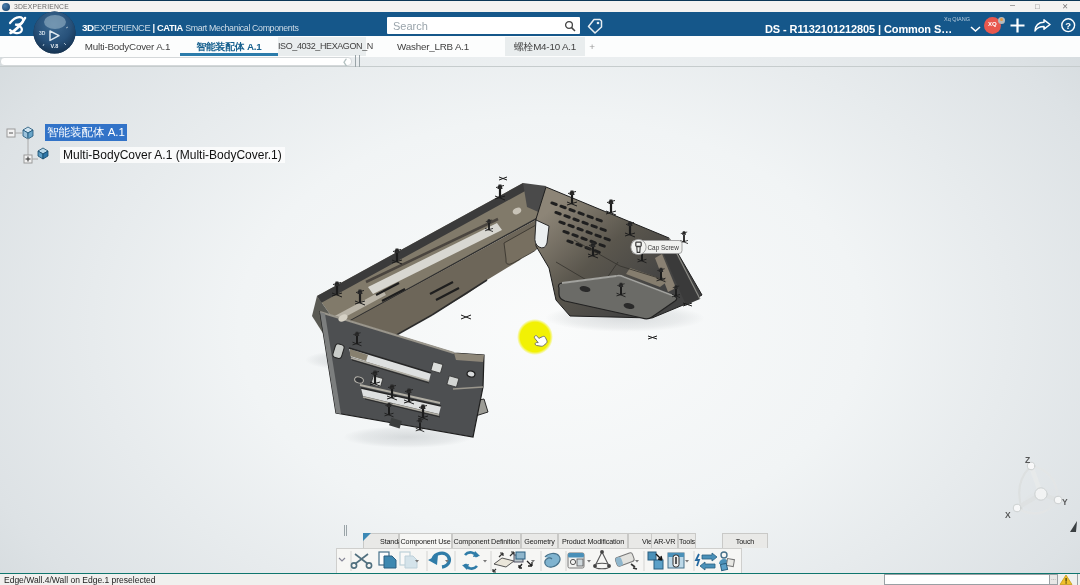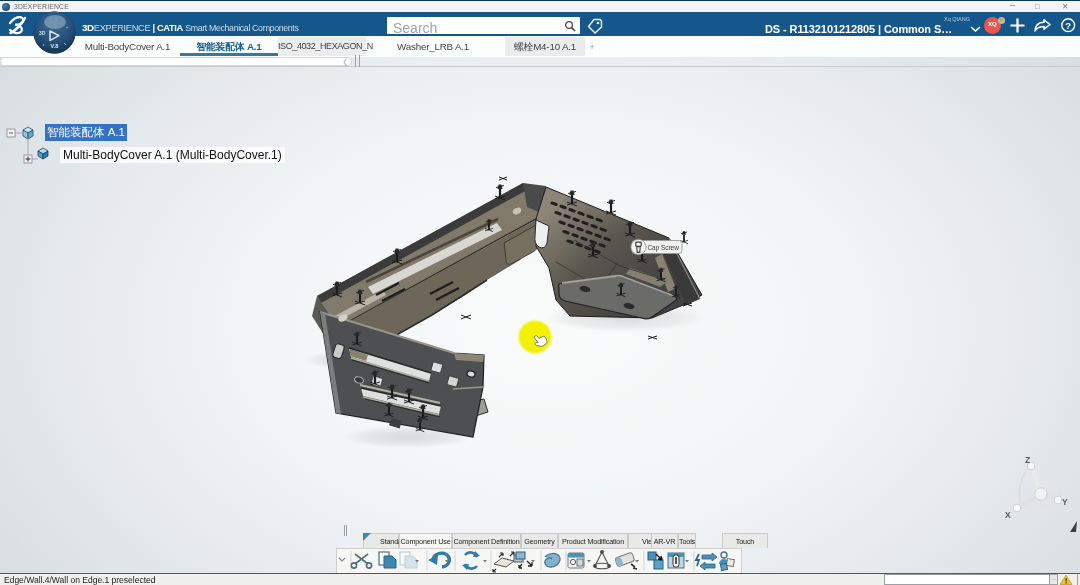--- a/index.html
+++ b/index.html
@@ -262,21 +262,21 @@
     <div style="left:2px; top:1.5px; width:8px; height:8px; border-radius:50%; background:radial-gradient(circle at 35% 35%, #4a7fae, #123a63);"></div>
     <div style="left:14px; top:1.5px; font-size:6.8px; color:#6a6a6a; letter-spacing:0.2px;">3DEXPERIENCE</div>
     <div style="left:1010px; top:-1px; font-size:9px; color:#777;">–</div>
     <div style="left:1035px; top:0.5px; font-size:7.5px; color:#777;">□</div>
     <div style="left:1062px; top:0.5px; font-size:7.5px; color:#777;">✕</div>
   </div>
 
   <div id="bluebar"></div>
   <div class="txt" style="left:82px; top:21.5px; font-size:9.3px; color:#cfdde8; letter-spacing:-0.35px;"><b style="color:#fff; font-size:9.8px;">3D</b>EXPERIENCE <b style="color:#fff;">| CATIA</b> <span style="font-size:8.8px; letter-spacing:-0.35px;">Smart Mechanical Components</span></div>
   <div style="left:387px; top:17px; width:193px; height:17px; background:#ffffff; border-radius:1px;">
-    <span class="txt" style="left:6px; top:3px; font-size:14px; color:#9aa4ab;">Search</span>
+    <span class="txt" style="left:6px; top:3px; font-size:11px; color:#9aa4ab;">Search</span>
     <svg width="13" height="13" style="position:absolute; right:3px; top:3px;">
         <circle cx="5" cy="5" r="3.4" fill="none" stroke="#444" stroke-width="1.3"></circle>
         <line x1="7.6" y1="7.6" x2="11" y2="11" stroke="#444" stroke-width="1.5"></line>
       </svg>
   </div>
   <div class="txt" style="left:944px; top:16px; font-size:5.5px; color:#b9cddd;">Xq QIANG</div>
   <div class="txt" style="left:765px; top:23px; font-size:11px; font-weight:bold; color:#fff; letter-spacing:-0.1px;">DS - R1132101212805 | Common S…</div>
   <svg width="12" height="8" style="position:absolute; left:970px; top:26px;">
       <path d="M1,1 L5.5,5 L10,1" fill="none" stroke="#fff" stroke-width="1.6"></path>
     </svg>

